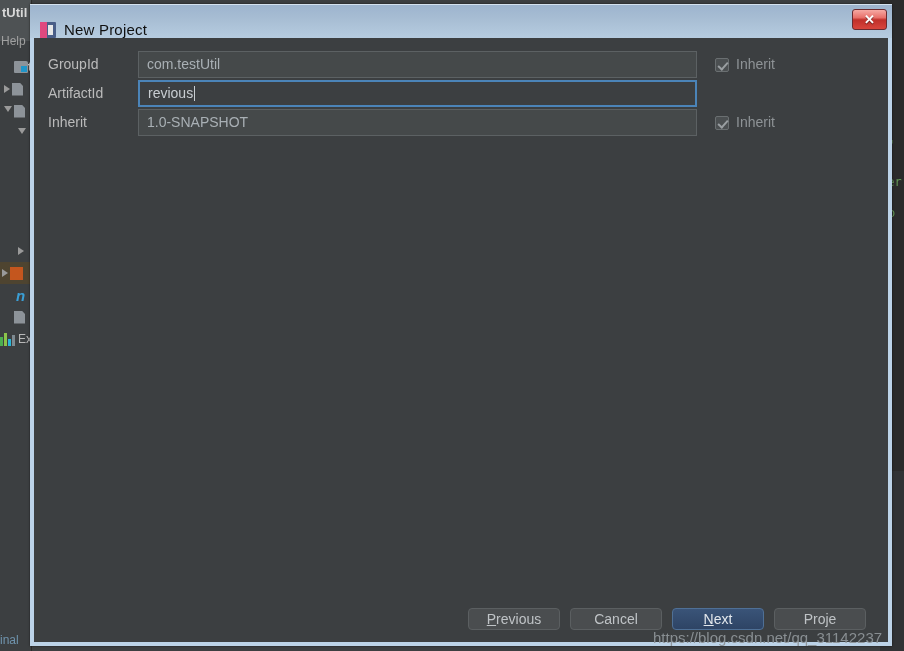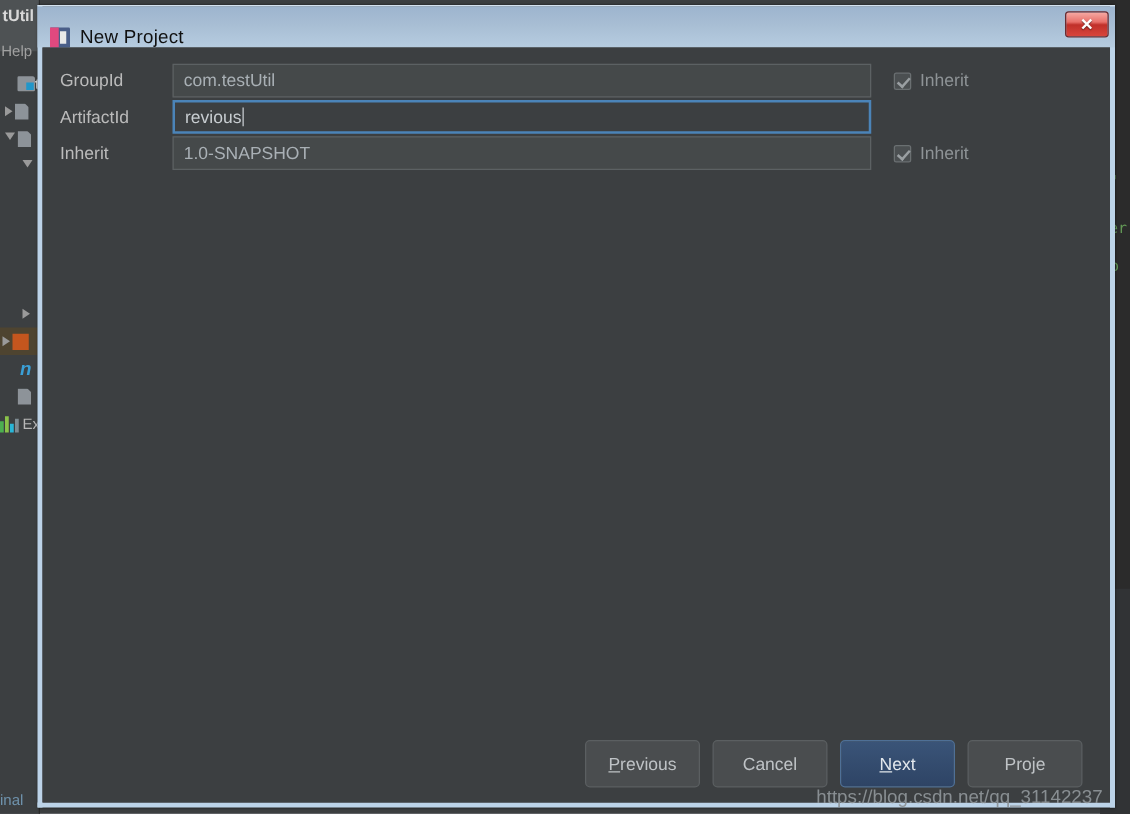--- a/index.html
+++ b/index.html
@@ -266,21 +266,21 @@
     position: absolute;
     left: 0; right: 0;
     bottom: 12px;
     display: flex;
     justify-content: flex-end;
     gap: 10px;
     padding-right: 22px;
   }
   .btn {
     min-width: 92px;
-    height: 38px;
+    height: 22px;
     border: 1px solid #5b5f61;
     border-radius: 4px;
     background: #4a4d4f;
     color: #bfc3c6;
     font-size: 14px;
     display: flex; align-items: center; justify-content: center;
     cursor: pointer;
   }
   .btn.primary {
     background: linear-gradient(to bottom, #3a5478 0%, #2e4465 100%);

